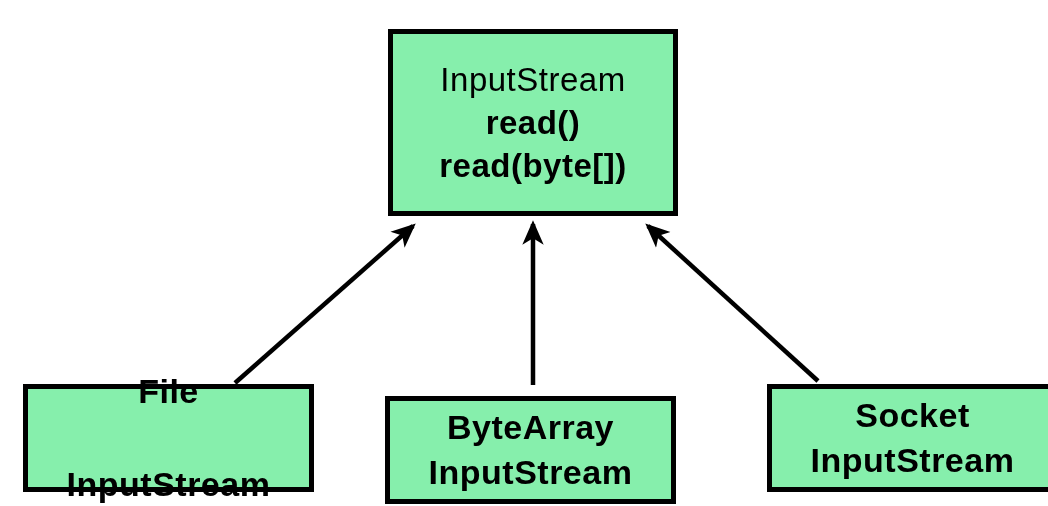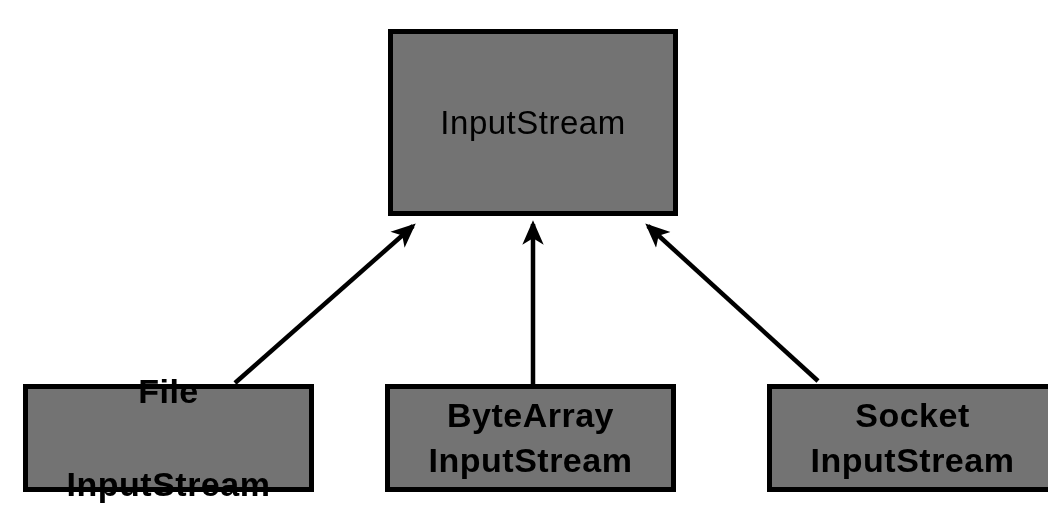--- a/index.html
+++ b/index.html
@@ -12,21 +12,21 @@
     position: relative;
     width: 1048px;
     height: 506px;
     background: #ffffff;
     overflow: hidden;
   }
   .class-box {
     position: absolute;
     box-sizing: border-box;
     border: 5px solid #000000;
-    background: #737373;
+    background: #86efac;
     display: flex;
     flex-direction: column;
     justify-content: center;
     align-items: center;
     text-align: center;
     color: #000000;
   }
   .parent-box {
     left: 388px;
     top: 29px;
@@ -50,38 +50,40 @@
     width: 291px;
     height: 108px;
   }
   .child-box .class-line {
     font-size: 34px;
     font-weight: 700;
     line-height: 45px;
     letter-spacing: 0.5px;
   }
   .child-box-file     { left: 23px; gap: 48px;  }
-  .child-box-bytearray{ left: 385px; }
+  .child-box-bytearray{ left: 385px; margin-top: 12px; }
   .child-box-socket   { left: 767px; }
   .arrow-layer {
     position: absolute;
     left: 0;
     top: 0;
     width: 1048px;
     height: 506px;
     pointer-events: none;
   }
 </style>
 </head>
 <body>
 
 <div class="canvas">
 
   <div class="class-box parent-box">
     <div class="class-title">InputStream</div>
+    <div class="method-label">read()</div>
+    <div class="method-label">read(byte[])</div>
   </div>
 
   <div class="class-box child-box child-box-file">
     <div class="class-line">File</div>
     <div class="class-line">InputStream</div>
   </div>
 
   <div class="class-box child-box child-box-bytearray">
     <div class="class-line">ByteArray</div>
     <div class="class-line">InputStream</div>

